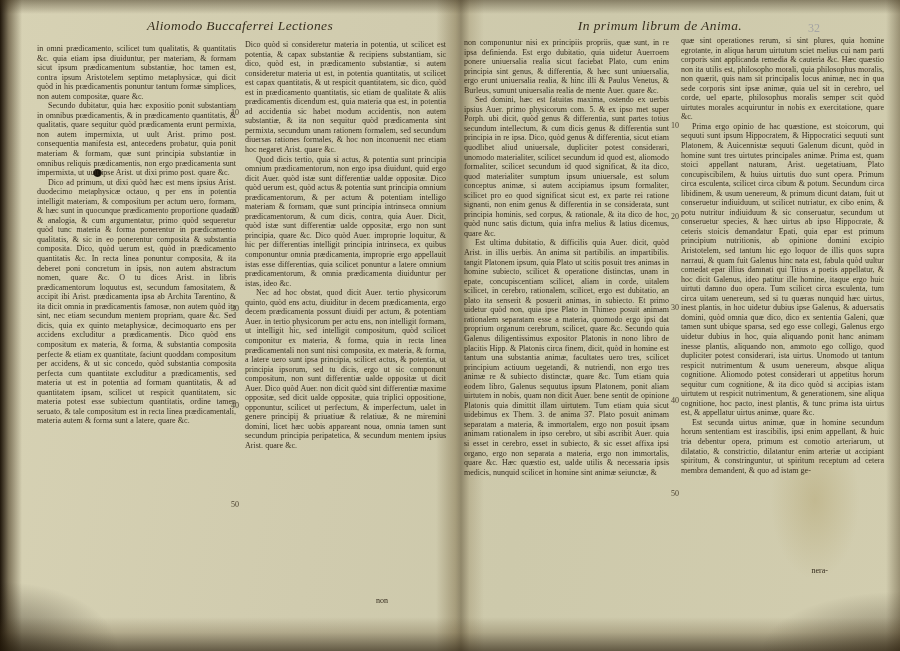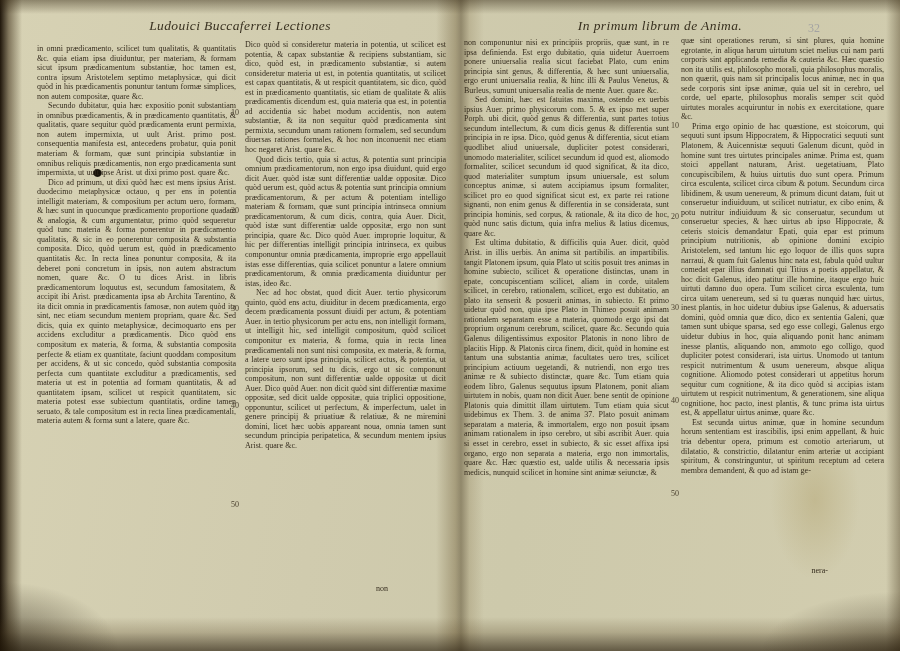--- a/index.html
+++ b/index.html
@@ -49,42 +49,42 @@
   .nums-left span:nth-child(3){left:231px;top:304px;}
   .nums-left span:nth-child(4){left:231px;top:401px;}
   .nums-left span:nth-child(5){left:231px;top:500px;}
   .nums-right span:nth-child(1){left:671px;top:121px;}
   .nums-right span:nth-child(2){left:671px;top:212px;}
   .nums-right span:nth-child(3){left:671px;top:303px;}
   .nums-right span:nth-child(4){left:671px;top:396px;}
   .nums-right span:nth-child(5){left:671px;top:489px;}
 
   .catchword{position:absolute;font:8px "Liberation Serif","DejaVu Serif",serif;color:#342b1d;text-align:right;}
-  .cw-left{left:308px;top:584px;width:80px;}
+  .cw-left{left:308px;top:596px;width:80px;}
   .cw-right{left:736px;top:566px;width:92px;}
 </style>
 </head>
 <body>
 
 <div class="scene">
   <div class="paper"></div>
 
   <div class="gutter"></div>
   <div class="edge-left"></div>
   <div class="edge-top"></div>
   <div class="edge-right"></div>
   <div class="edge-bottom"></div>
   <div class="corner-bl"></div>
   <div class="corner-br"></div>
   <div class="stain1"></div>
   <div class="stain2"></div>
   <div class="stain3"></div>
 
   <div>
-    <div class="running-header hdr-left">Ludouici Buccaferrei Lectiones</div>
+    <div class="running-header hdr-left">Aliomodo Buccaferrei Lectiones</div>
     <div class="col col1">
         <p class="para">in omni prædicamento, scilicet tum qualitatis, &amp; quantitatis &amp;c. quia etiam ipsa diuiduntur, per materiam, &amp; formam sicut ipsum prædicamentum substantiæ, hoc tamen est, contra ipsum Aristotelem septimo metaphysicæ, qui dicit quòd in his prædicamentis ponuntur tantum formæ simplices, non autem compositæ, quare &amp;c.</p>
         <p class="para">Secundo dubitatur, quia hæc expositio ponit substantiam in omnibus prædicamentis, &amp; in prædicamento quantitatis, &amp; qualitatis, quare sequitur quòd prædicamenta erunt permixta, non autem impermixta, ut uult Arist. primo post. consequentia manifesta est, antecedens probatur, quia ponit materiam &amp; formam, quæ sunt principia substantiæ in omnibus reliquis prædicamentis, non ergo prædicamenta sunt impermixta, ut uult ipse Arist. ut dixi primo post. quare &amp;c.</p>
         <p class="para">Dico ad primum, ut dixi quòd hæc est mens ipsius Arist. duodecimo metaphysicæ octauo, q per ens in potentia intelligit materiam, &amp; compositum per actum uero, formam, &amp; hæc sunt in quocunque prædicamento proportione quadam &amp; analogia, &amp; cum argumentatur, primo quòd sequeretur quòd tunc materia &amp; forma ponerentur in prædicamento qualitatis, &amp; sic in eo ponerentur composita &amp; substantia composita. Dico, quòd uerum est, quòd in prædicamento quantitatis &amp;c. In recta linea ponuntur composita, &amp; ita deberet poni concretum in ipsis, non autem abstractum nomen, quare &amp;c. O tu dices Arist. in libris prædicamentorum loquutus est, secundum famositatem, &amp; accipit ibi Arist. prædicamenta ipsa ab Archita Tarentino, &amp; ita dicit omnia in prædicamentis famosæ, non autem quòd ita sint, nec etiam secundum mentem propriam, quare &amp;c. Sed dicis, quia ex quinto metaphysicæ, decimoquarto ens per accidens excluditur a prædicamentis. Dico quòd ens compositum ex materia, &amp; forma, &amp; substantia composita perfecte &amp; etiam ex quantitate, faciunt quoddam compositum per accidens, &amp; ut sic concedo, quòd substantia composita perfecta cum quantitate excluditur a prædicamentis, sed materia ut est in potentia ad formam quantitatis, &amp; ad quantitatem ipsam, scilicet ut respicit quantitatem, sic materia potest esse subiectum quantitatis, ordine tamen seruato, &amp; tale compositum est in recta linea prædicamentali, materia autem &amp; forma sunt a latere, quare &amp;c.</p>
       </div>
     <div class="col col2">
         <p class="para">Dico quòd si consideretur materia in potentia, ut scilicet est potentia, &amp; capax substantiæ &amp; recipiens substantiam, sic dico, quòd est, in prædicamento substantiæ, si autem consideretur materia ut est, in potentia quantitatis, ut scilicet est capax quantitatis, &amp; ut respicit quantitatem, sic dico, quòd est in prædicamento quantitatis, sic etiam de qualitate &amp; aliis prædicamentis dicendum est, quia materia qua est, in potentia ad accidentia sic habet modum accidentis, non autem substantiæ, &amp; ita non sequitur quòd prædicamenta sint permixta, secundum unam rationem formalem, sed secundum diuersas rationes formales, &amp; hoc non inconuenit nec etiam hoc negaret Arist. quare &amp;c.</p>
         <p class="para">Quod dicis tertio, quia si actus, &amp; potentia sunt principia omnium prædicamentorum, non ergo ipsa diuidunt, quid ergo dicit Auer. quòd istæ sunt differentiæ ualdæ oppositæ. Dico quòd uerum est, quòd actus &amp; potentia sunt principia omnium prædicamentorum, &amp; per actum &amp; potentiam intelligo materiam &amp; formam, quæ sunt principia intrinseca omnium prædicamentorum, &amp; cum dicis, contra, quia Auer. Dicit, quòd istæ sunt differentiæ ualde oppositæ, ergo non sunt principia, quare &amp;c. Dico quòd Auer. improprie loquitur, &amp; hic per differentias intelligit principia intrinseca, ex quibus componuntur omnia prædicamenta, improprie ergo appellauit istas esse differentias, quia scilicet ponuntur a latere omnium prædicamentorum, &amp; omnia prædicamenta diuiduntur per istas, ideo &amp;c.</p>
         <p class="para">Nec ad hoc obstat, quod dicit Auer. tertio physicorum quinto, quòd ens actu, diuiditur in decem prædicamenta, ergo decem prædicamenta possunt diuidi per actum, &amp; potentiam Auer. in tertio physicorum per actu ens, non intelligit formam, ut intelligit hic, sed intelligit compositum, quòd scilicet componitur ex materia, &amp; forma, quia in recta linea prædicamentali non sunt nisi composita, ex materia, &amp; forma, a latere uero sunt ipsa principia, scilicet actus, &amp; potentia, ut principia ipsorum, sed tu dicis, ergo ut sic componunt compositum, non sunt differentiæ ualde oppositæ ut dicit Auer. Dico quòd Auer. non dicit quòd sint differentiæ maxime oppositæ, sed dicit ualde oppositæ, quia triplici oppositione, opponuntur, scilicet ut perfectum, &amp; imperfectum, ualet in genere principij &amp; priuatiuæ &amp; relatiuæ, &amp; ne miremini domini, licet hæc uobis appareant noua, omnia tamen sunt secundum principia peripatetica, &amp; secundum mentem ipsius Arist. quare &amp;c.</p>
       </div>

